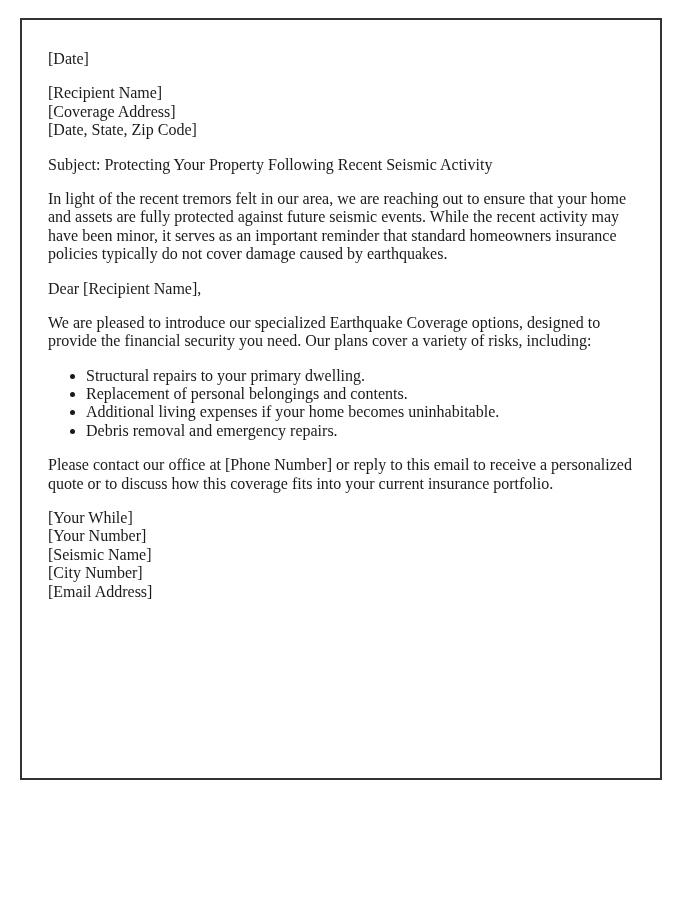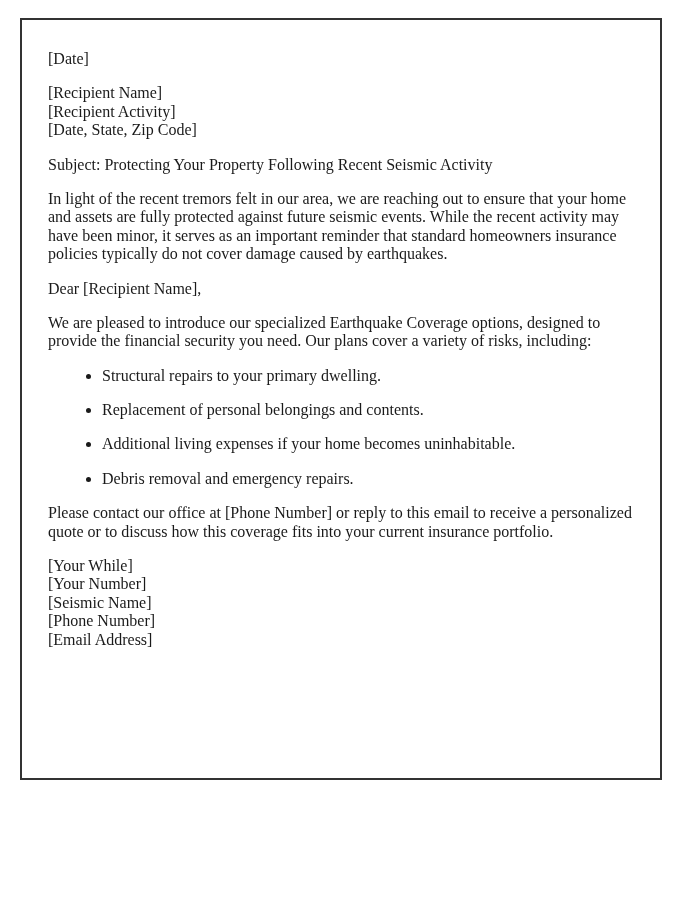--- a/index.html
+++ b/index.html
@@ -32,35 +32,35 @@
     line-height: 1.15;
   }
   .letter p {
     margin: 16px 0;
   }
   .letter ul {
     margin: 16px 0;
     padding-left: 38px;
   }
   .letter li {
-    margin: 16px;
+    margin: 0;
   }
 </style>
 </head>
 <body>
 
 <div class="canvas">
   <div class="page-frame">
     <div class="letter">
 
       <p>[Date]</p>
 
       <p>
         <span>[Recipient Name]</span><br>
-        <span>[Recipient Activity]</span><br>
+        <span>[Coverage Address]</span><br>
         <span>[Date, State, Zip Code]</span>
       </p>
 
       <p>Subject: Protecting Your Property Following Recent Seismic Activity</p>
 
       <p>In light of the recent tremors felt in our area, we are reaching out to ensure that your home and assets are fully protected against future seismic events. While the recent activity may have been minor, it serves as an important reminder that standard homeowners insurance policies typically do not cover damage caused by earthquakes.</p>
 
       <p>Dear [Recipient Name],</p>
 
       <p>We are pleased to introduce our specialized Earthquake Coverage options, designed to provide the financial security you need. Our plans cover a variety of risks, including:</p>
@@ -73,19 +73,19 @@
       </ul>
 
 
       <p>Please contact our office at [Phone Number] or reply to this email to receive a personalized quote or to discuss how this coverage fits into your current insurance portfolio.</p>
 
 
       <p>
         <span>[Your While]</span><br>
         <span>[Your Number]</span><br>
         <span>[Seismic Name]</span><br>
-        <span>[Phone Number]</span><br>
+        <span>[City Number]</span><br>
         <span>[Email Address]</span>
       </p>
 
     </div>
   </div>
 </div>
 
 </body></html>

